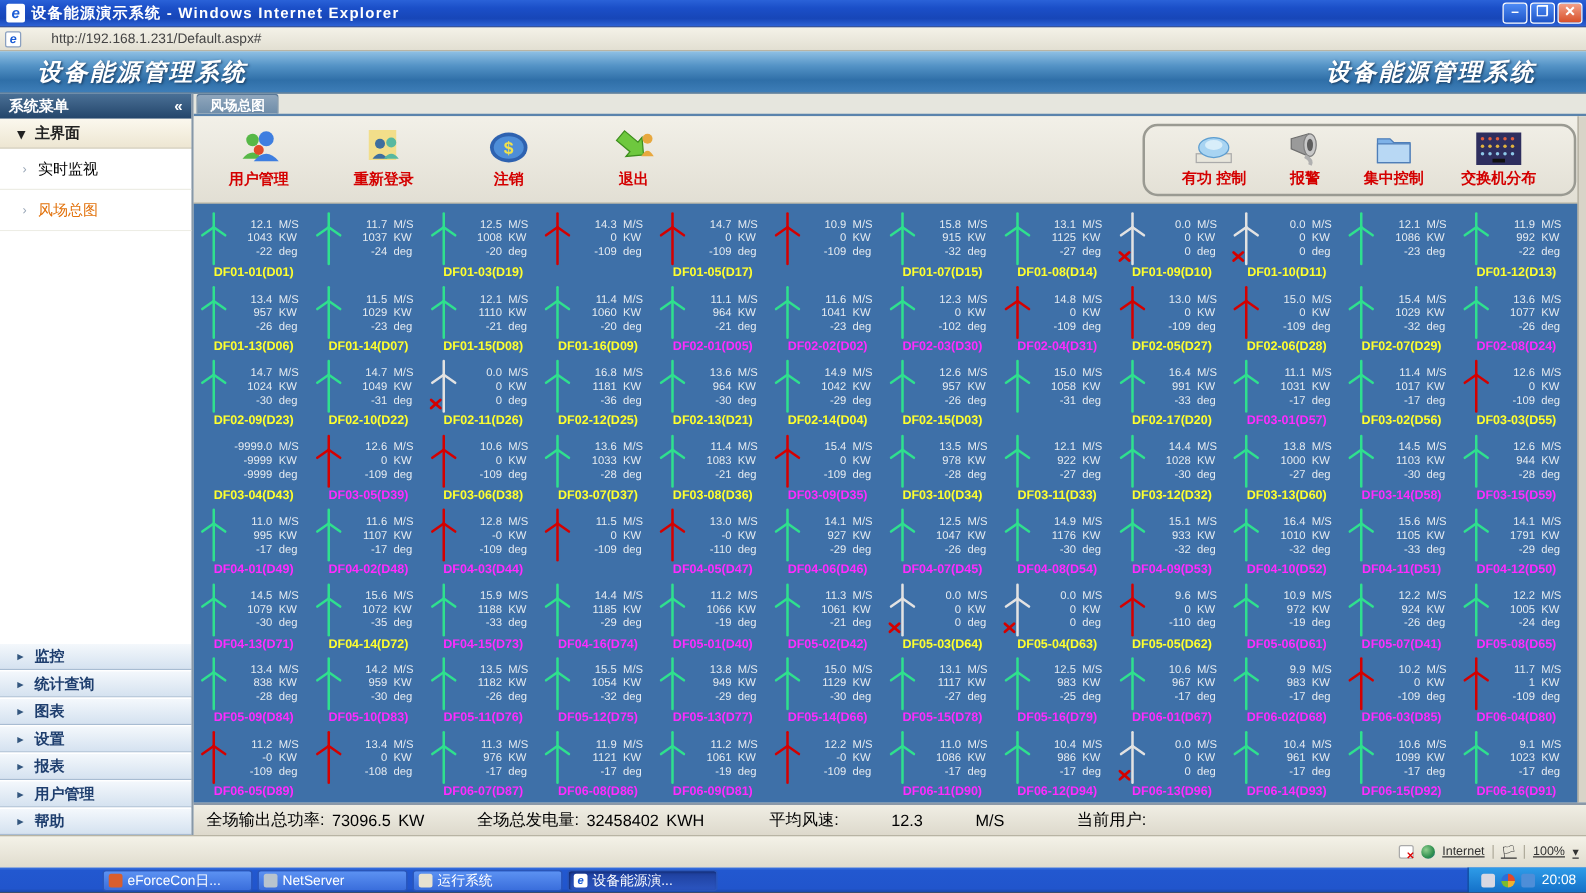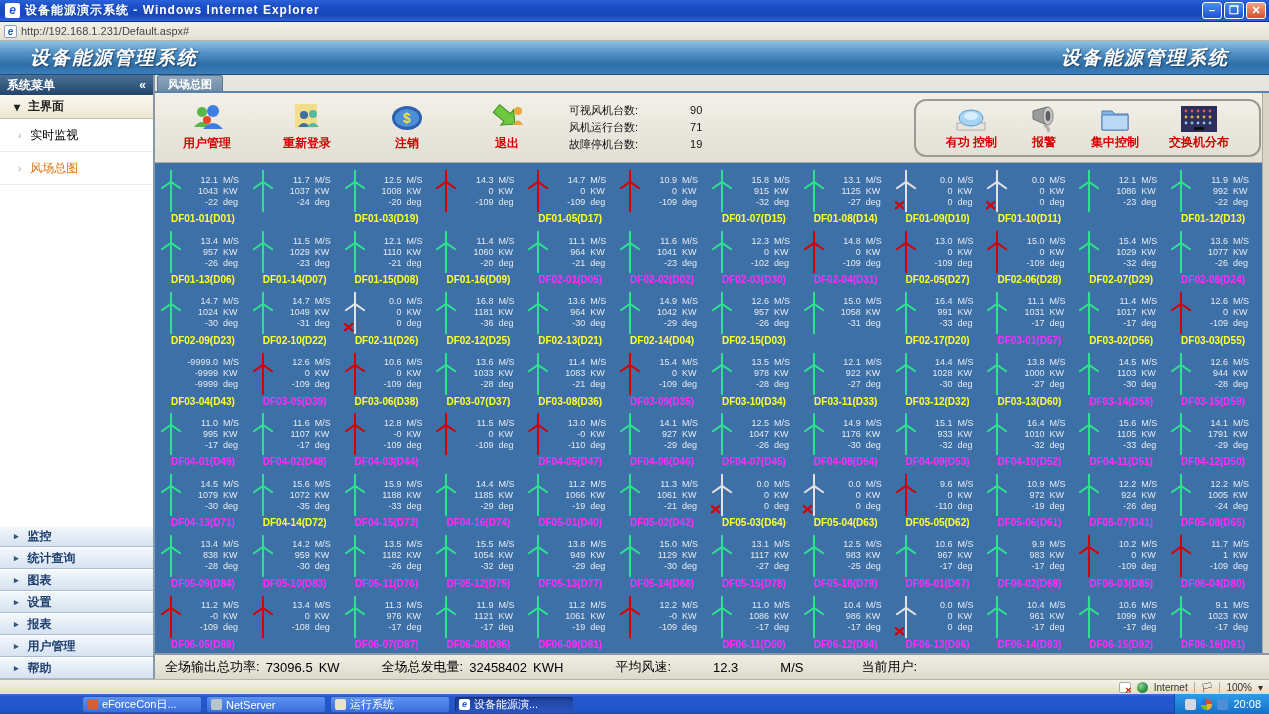--- a/index.html
+++ b/index.html
@@ -11,21 +11,21 @@
   .titlebar { height:22px; background:linear-gradient(180deg,#2A62D8 0%,#1B4FC8 30%,#1746B8 70%,#2E63D6 100%); display:flex; align-items:center; padding:0 3px 0 5px; border-bottom:1px solid #0A2F8C; }
   .ie-icon { width:15px; height:15px; margin-right:5px; background:#fff; border-radius:2px; color:#1B5CD6; font-weight:bold; font-style:italic; font-size:12px; line-height:14px; text-align:center; }
   .title-text { color:#fff; font-size:12px; font-weight:bold; letter-spacing:1px; flex:1; white-space:nowrap; overflow:hidden; }
   .win-btns { display:flex; gap:2px; }
   .wbtn { width:20px; height:17px; border-radius:3px; border:1px solid #fff; color:#fff; font-size:11px; line-height:15px; text-align:center; font-weight:bold; background:linear-gradient(180deg,#4E8BF5,#1E55C8); }
   .wbtn.close { background:linear-gradient(180deg,#F2A088,#D8502A); }
 
   
   .addressbar { height:19px; background:linear-gradient(180deg,#F4F2E8,#E2DFD2); display:flex; align-items:center; padding:0 4px; border-bottom:1px solid #B8B4A4; }
   .page-icon { width:13px; height:13px; background:#fff; border:1px solid #8AA0C0; border-radius:2px; color:#1B5CD6; font-weight:bold; font-style:italic; font-size:10px; line-height:11px; text-align:center; margin-right:4px; }
-  .url-text { font-size:11px; color:#444; }
+  .url-text { font-size:11px; color:#444;margin-left:20px; }
 
   
   .app-header { height:34px; background:linear-gradient(180deg,#8FC0E4 0%,#5493C6 35%,#2F6FA8 70%,#3E7EB8 100%); display:flex; align-items:center; justify-content:space-between; padding:0 40px 0 30px; border-bottom:1px solid #1E4E7E;font-family:Liberation Serif, serif; }
   .app-title { color:#fff; font-size:19px; font-weight:bold; font-style:italic; text-shadow:1px 1px 2px #1A3C60; letter-spacing:2px; }
 
   
   .content { flex:1; display:flex; min-height:0; }
 
   
   .sidebar { width:155px; background:#fff; border-right:2px solid #8798A8; display:flex; flex-direction:column; }
@@ -78,21 +78,21 @@
   .scroll-strip { position:absolute; right:0; top:18px; bottom:26px; width:7px; background:#D8D4C8; border-left:1px solid #AEA染: } 
   .scroll-strip { border-left:1px solid #AEAA9C; }
 
   
   .app-status { height:26px; background:linear-gradient(180deg,#F0EEE4,#DDD9CC); border-top:2px solid #8A98A8; display:flex; align-items:center; font-size:13px; font-weight:normal; color:#000; padding:0 10px; gap:6px; }
   .app-status .grp { white-space:nowrap; }
   .app-status .sp1 { width:30px; } .app-status .sp2 { width:40px; } .app-status .sp3 { width:46px; }
   .app-status .dt { margin-left:auto; font-size:15px; letter-spacing:1px; }
 
   
-  .ie-status { height:15px; background:linear-gradient(180deg,#F4F2E8,#E0DCCE); border-top:1px solid #B8B4A4; display:flex; align-items:center; font-size:10px; color:#333; padding:0 6px; }
+  .ie-status { height:26px; background:linear-gradient(180deg,#F4F2E8,#E0DCCE); border-top:1px solid #B8B4A4; display:flex; align-items:center; font-size:10px; color:#333; padding:0 6px;text-decoration:underline; }
   .ie-status .right { margin-left:auto; display:flex; align-items:center; gap:6px; }
   .mini-ico { width:12px; height:11px; display:inline-block; border-radius:2px; }
   .ico-err { background:#fff; border:1px solid #AAA; position:relative; }
   .ico-err:after { content:"✕"; position:absolute; right:-2px; bottom:-3px; color:#D00; font-size:8px; font-weight:bold; }
   .ico-globe { background:radial-gradient(circle at 35% 35%, #8FD08F, #2E8E4E 60%, #1E6E8E); border-radius:50%; width:11px; height:11px; }
   .zoom-sep { width:1px; height:11px; background:#B0AC9C; }
 
   
   .taskbar { height:20px; background:linear-gradient(180deg,#3C74E0 0%,#2258D0 12%,#2155CC 85%,#1A46A8 100%); display:flex; align-items:stretch; }
   .start { width:78px; background:linear-gradient(180deg,#6DBD4F 0%,#3E9E2E 50%,#2E8620 100%); border-radius:0 9px 9px 0; color:#fff; font-style:italic; font-weight:bold; font-size:13px; display:flex; align-items:center; justify-content:center; gap:4px; text-shadow:1px 1px 1px #1E5E14; box-shadow:inset 0 1px 1px #AEE09A;margin-top:28px; }
@@ -216,38 +216,20 @@
         </div>
         <div class="tbtn">
           <svg width="36" height="30" viewBox="0 0 36 30">
             <path d="M4 8 h14 v-5 l10 10 -10 10 v-5 H4 z" fill="#6EC83E" stroke="#3E8E1E" stroke-width="1" transform="rotate(40 16 14)"></path>
             <circle cx="29" cy="8" r="4" fill="#E8A83E"></circle>
               <path d="M24 22 q5 -9 10 0 z" fill="#E8A83E"></path>
           </svg>
           <span class="lbl">退出</span>
         </div>
 
-        <div class="stats">
-          <table>
-            <tbody>
-                <tr>
-                  <td>可视风机台数:</td>
-                  <td class="v">90</td>
-                </tr>
-            <tr>
-                  <td>风机运行台数:</td>
-                  <td class="v">71</td>
-                </tr>
-            <tr>
-                  <td>故障停机台数:</td>
-                  <td class="v">19</td>
-                </tr>
-          </tbody>
-            </table>
-        </div>
 
         <div class="ctrl-box">
           <div class="cbtn">
             <svg width="34" height="28" viewBox="0 0 34 28">
               <rect x="3" y="18" width="28" height="7" fill="#E8E6DC" stroke="#AAA"></rect>
               <ellipse cx="17" cy="13" rx="12" ry="8" fill="#A8D4F2" stroke="#5E9ED0"></ellipse>
               <ellipse cx="17" cy="11" rx="7" ry="4" fill="#D8EEFA"></ellipse>
             </svg>
             <span class="lbl">有功 控制</span>
           </div>

